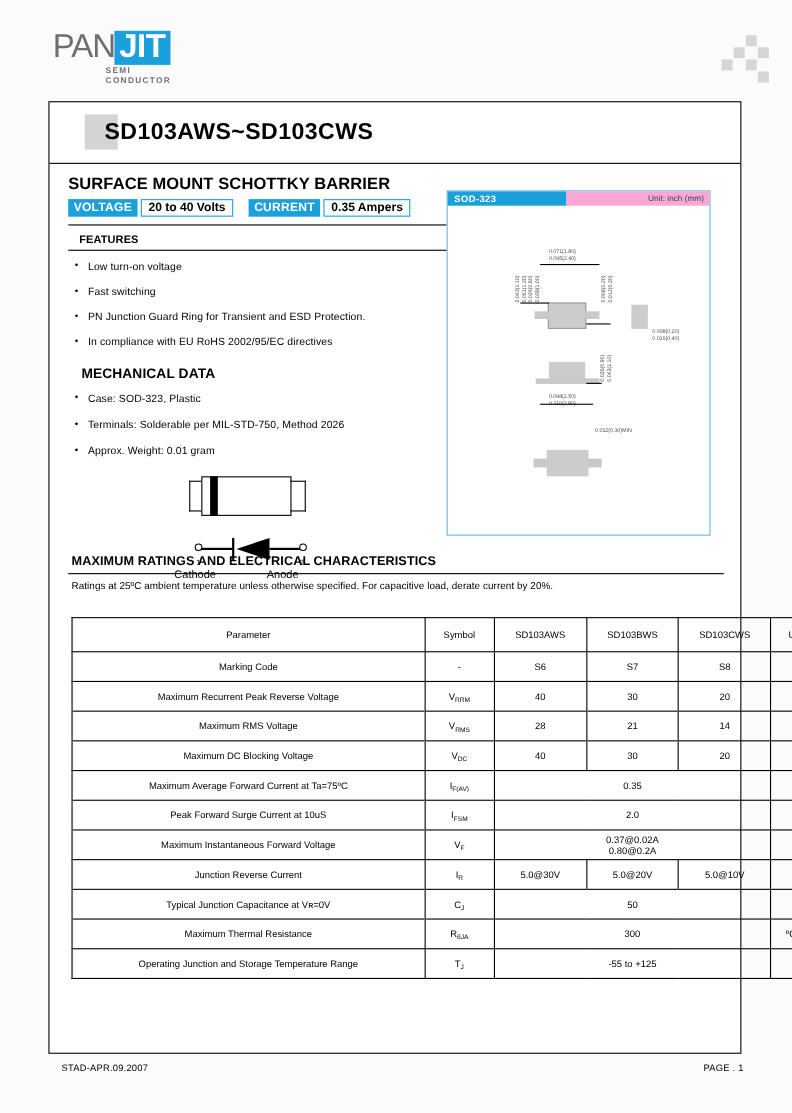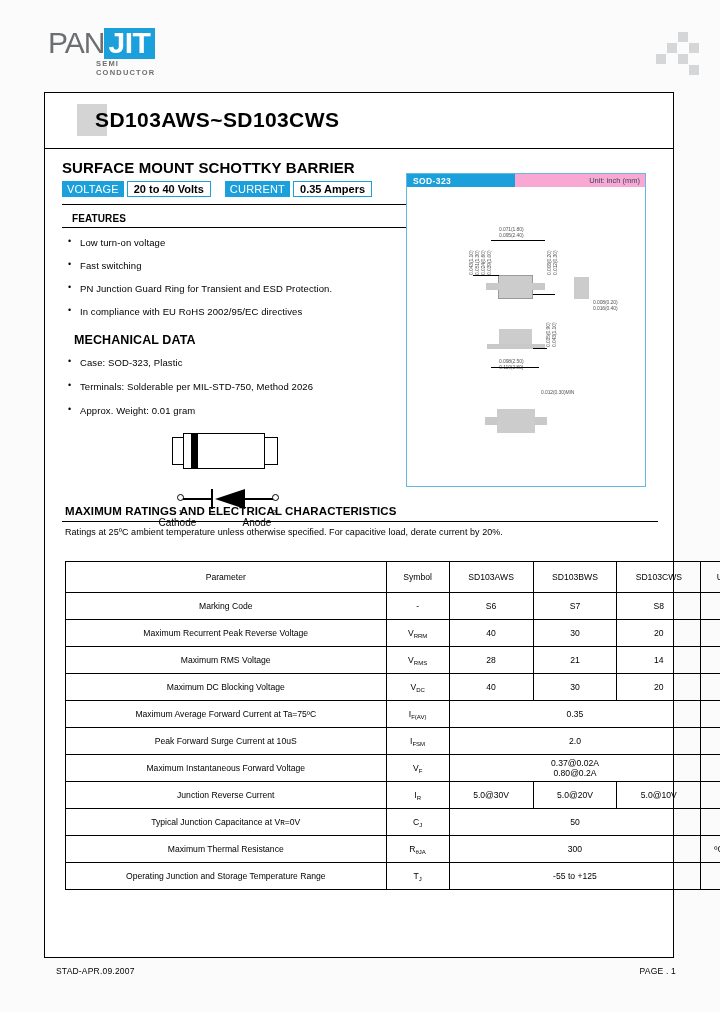--- a/index.html
+++ b/index.html
@@ -138,21 +138,21 @@
   .vc-row {
     display: flex;
     align-items: stretch;
     height: 16px;
     gap: 0;
   }
   .tagbox {
     background: #1ba0db;
     color: #fff;
     font-size: 11px;
-    font-weight: normal;
+    font-weight: bold;
     padding: 0 5px;
     display: flex;
     align-items: center;
     line-height: 16px;
     letter-spacing: 0.2px;
   }
   .valbox {
     border: 1px solid #1ba0db;
     box-sizing: border-box;
     font-size: 11px;

